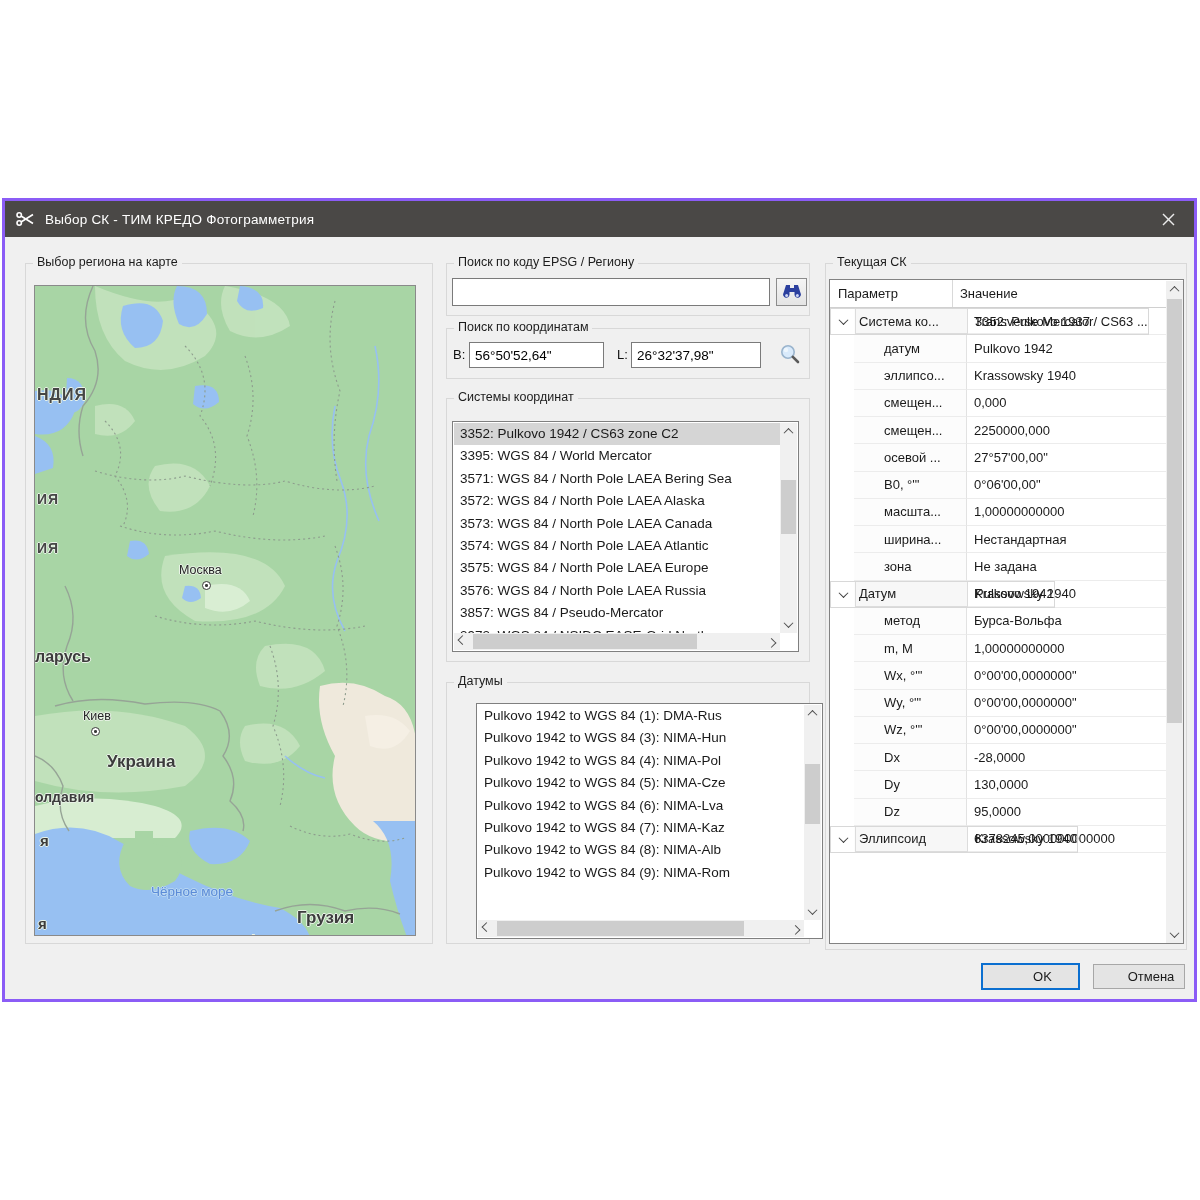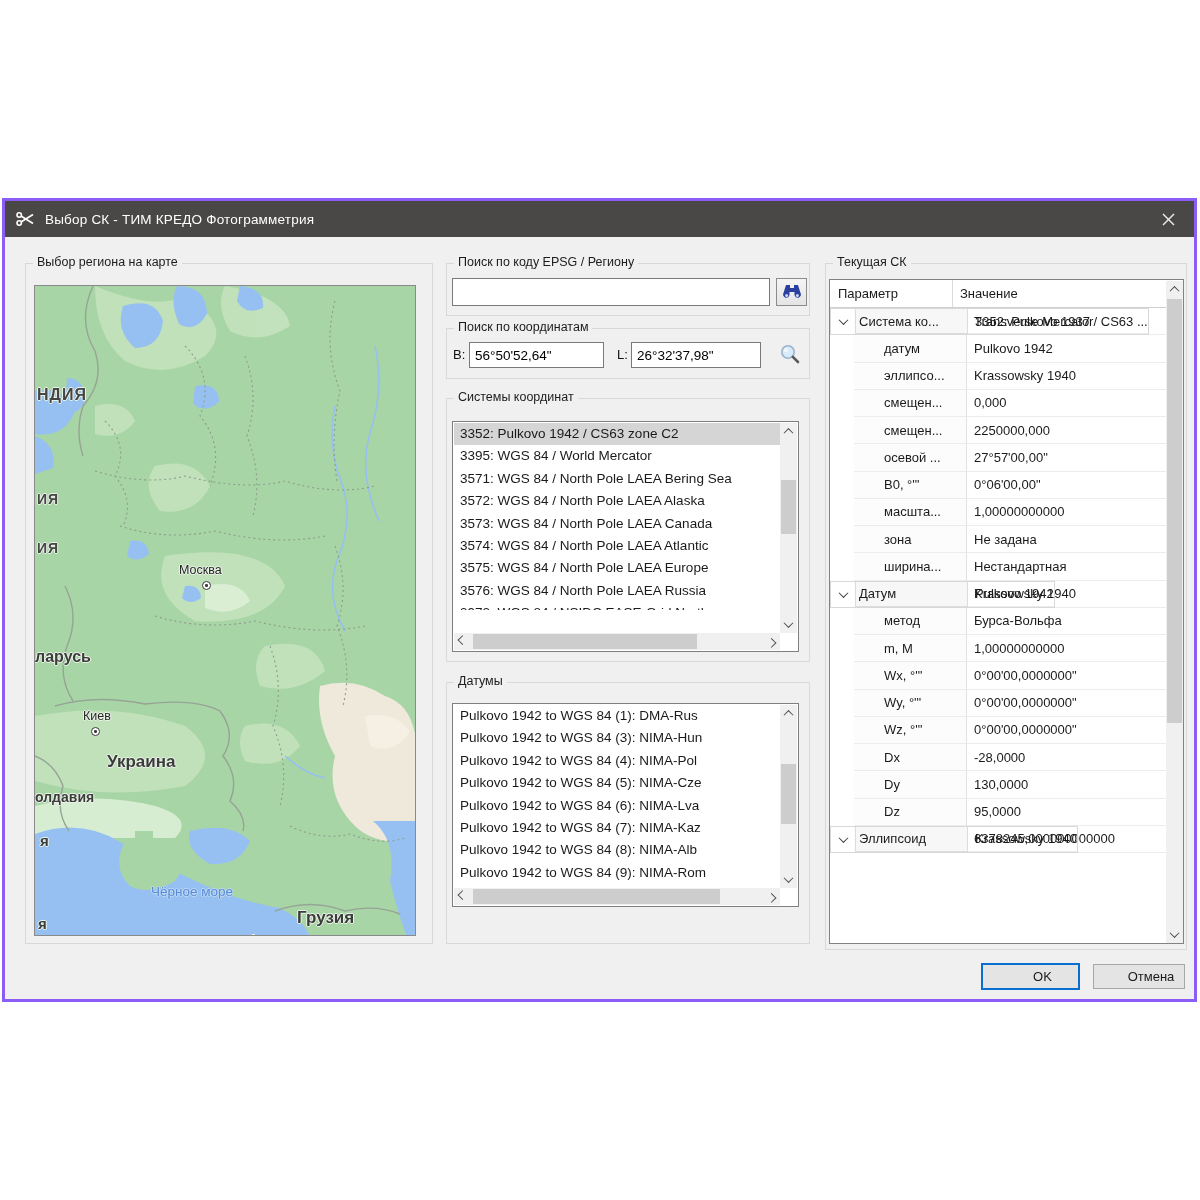--- a/index.html
+++ b/index.html
@@ -46,21 +46,21 @@
   
   .tbox { position:absolute; background:#fff; border:1px solid #7a7a7a; font-size:13.5px;
     padding:0 5px; font-family:"Liberation Sans",sans-serif; }
   .flabel { position:absolute; font-size:13px; color:#111; }
   .sq-btn { position:absolute; background:linear-gradient(#f5f5f5,#e4e4e4);
     border:1px solid #8c8c8c; display:flex; align-items:center; justify-content:center; }
 
   
   .listbox { position:absolute; left:5px; width:347px; background:#fff; border:1px solid #7f7f7f; }
   .lb-sys { top:22px; height:231px; }
-  .lb-dat { top:20px; height:204px; }
+  .lb-dat { top:20px; height:236px;margin-left:24px; }
   .lrows { position:absolute; left:1px; top:1px; right:18px; bottom:18px; overflow:hidden; background:#fff; }
   .lrow { height:22.4px; line-height:22.4px; font-size:13.5px; padding-left:6px; white-space:nowrap; }
   .lrow.sel { background:#d5d5d5; }
   .lrow.partial { height:8px; overflow:hidden; }
 
   
   .vscroll { position:absolute; top:1px; right:1px; bottom:18px; width:17px; background:#f0f0f0; }
   .hscroll { position:absolute; left:1px; right:18px; bottom:1px; height:17px; background:#f0f0f0; }
   .sb-btn { position:absolute; width:17px; height:17px; display:flex; align-items:center; justify-content:center; }
   .vthumb { position:absolute; left:1px; width:15px; background:#cdcdcd; }
@@ -244,20 +244,21 @@
     <div class="listbox lb-sys">
       <div class="lrows">
           <div class="lrow sel">3352: Pulkovo 1942 / CS63 zone C2</div>
           <div class="lrow">3395: WGS 84 / World Mercator</div>
           <div class="lrow">3571: WGS 84 / North Pole LAEA Bering Sea</div>
           <div class="lrow">3572: WGS 84 / North Pole LAEA Alaska</div>
           <div class="lrow">3573: WGS 84 / North Pole LAEA Canada</div>
           <div class="lrow">3574: WGS 84 / North Pole LAEA Atlantic</div>
           <div class="lrow">3575: WGS 84 / North Pole LAEA Europe</div>
           <div class="lrow">3576: WGS 84 / North Pole LAEA Russia</div>
+          <div class="lrow">3857: WGS 84 / Pseudo-Mercator</div>
           <div class="lrow partial">3973: WGS 84 / NSIDC EASE-Grid North</div>
         </div>
       <div class="vscroll">
         <div class="sb-btn" style="top:0;">
             <i class="chev up"></i>
           </div>
         <div class="vthumb" style="top:57px; height:54px;"></div>
         <div class="sb-btn" style="bottom:0;">
             <i class="chev down"></i>
           </div>
@@ -358,27 +359,27 @@
             <div class="pcell">B0, °'"</div>
             <div class="vcell">0°06'00,00"</div>
           </div>
           <div class="trow">
             <div class="tchev"></div>
             <div class="pcell">масшта...</div>
             <div class="vcell">1,00000000000</div>
           </div>
           <div class="trow">
             <div class="tchev"></div>
+            <div class="pcell">ширина...</div>
+            <div class="vcell">Нестандартная</div>
+          </div>
+          <div class="trow">
+            <div class="tchev"></div>
             <div class="pcell">зона</div>
             <div class="vcell">Не задана</div>
-          </div>
-          <div class="trow">
-            <div class="tchev"></div>
-            <div class="pcell">ширина...</div>
-            <div class="vcell">Нестандартная</div>
           </div>
           <div class="trow group">
             <div class="tchev">
               <i class="chev down"></i>
             </div>
             <div class="pcell">Датум</div>
             <div class="vcell">Pulkovo 1942</div>
           </div>
           <div class="trow">
             <div class="tchev"></div>

